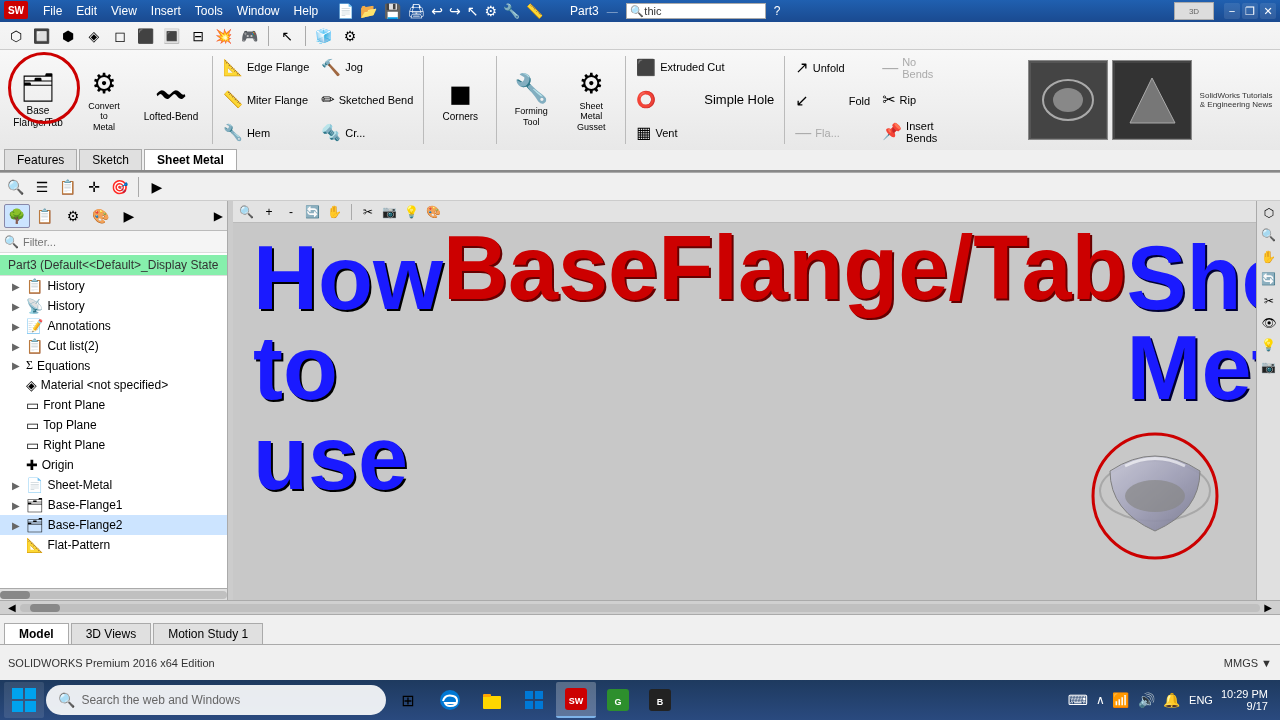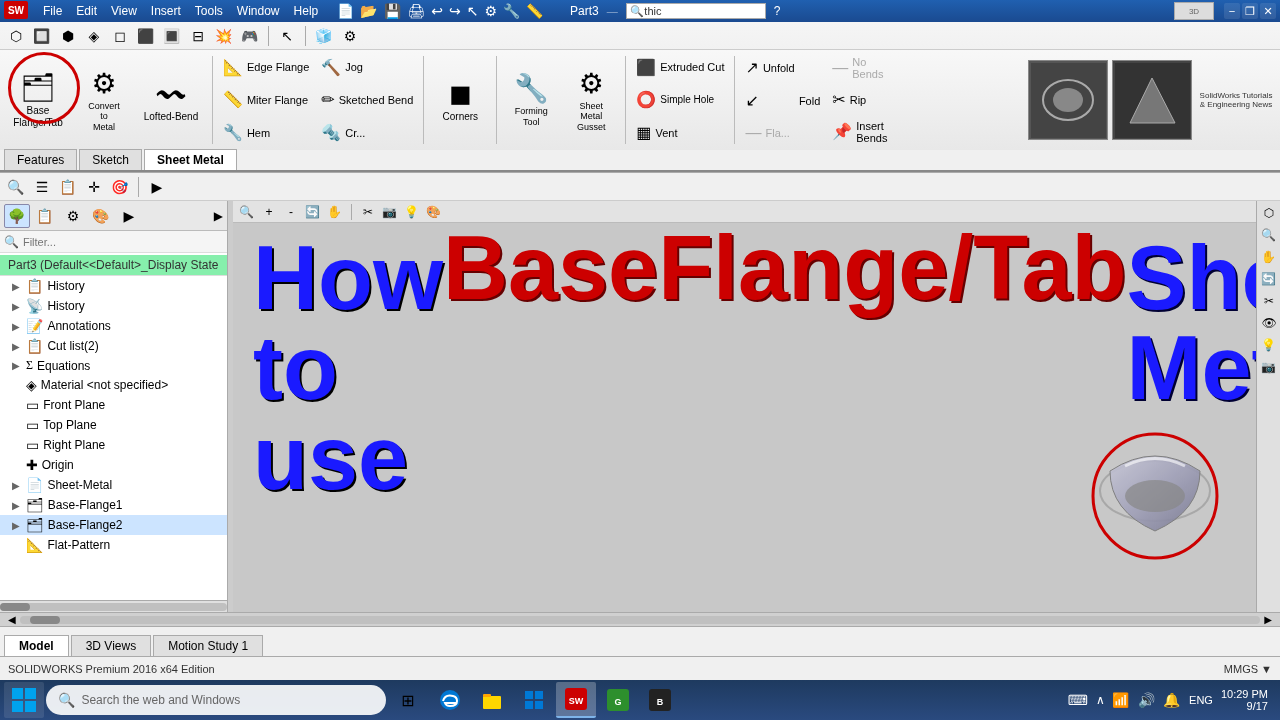--- a/index.html
+++ b/index.html
@@ -321,21 +321,21 @@
       border: 1px solid #aaa;
       border-bottom: none;
       background: #e0e0e0;
       margin-right: 2px;
       text-align: right;
     }
     .btab.active { background: #fff; font-weight: bold; }
 
     
     #status-bar {
-      height: 24px;
+      height: 36px;
       background: #f0f0f0;
       display: flex;
       align-items: center;
       padding: 0 8px;
       font-size: 11px;
       color: #333;
       border-top: 1px solid #aaa;
       justify-content: space-between;
     }
 
@@ -652,21 +652,21 @@
       </div>
       <div style="width:1px;background:#bbb;margin:4px 2px;"></div>
 
       <div class="ribbon-col">
         <div class="ribbon-btn-small">
           <span class="icon-sm">⬛</span>
           <span style="font-size:11px;">Extruded Cut</span>
         </div>
         <div class="ribbon-btn-small">
           <span class="icon-sm">⭕</span>
-          <span style="font-size:10px;">Simple Hole</span>
+          <span style="font-size:13px;margin-left:44px;">Simple Hole</span>
         </div>
         <div class="ribbon-btn-small">
           <span class="icon-sm">▦</span>
           <span style="font-size:11px;">Vent</span>
         </div>
       </div>
       <div style="width:1px;background:#bbb;margin:4px 2px;"></div>
 
       <div class="ribbon-col">
         <div class="ribbon-btn-small">

